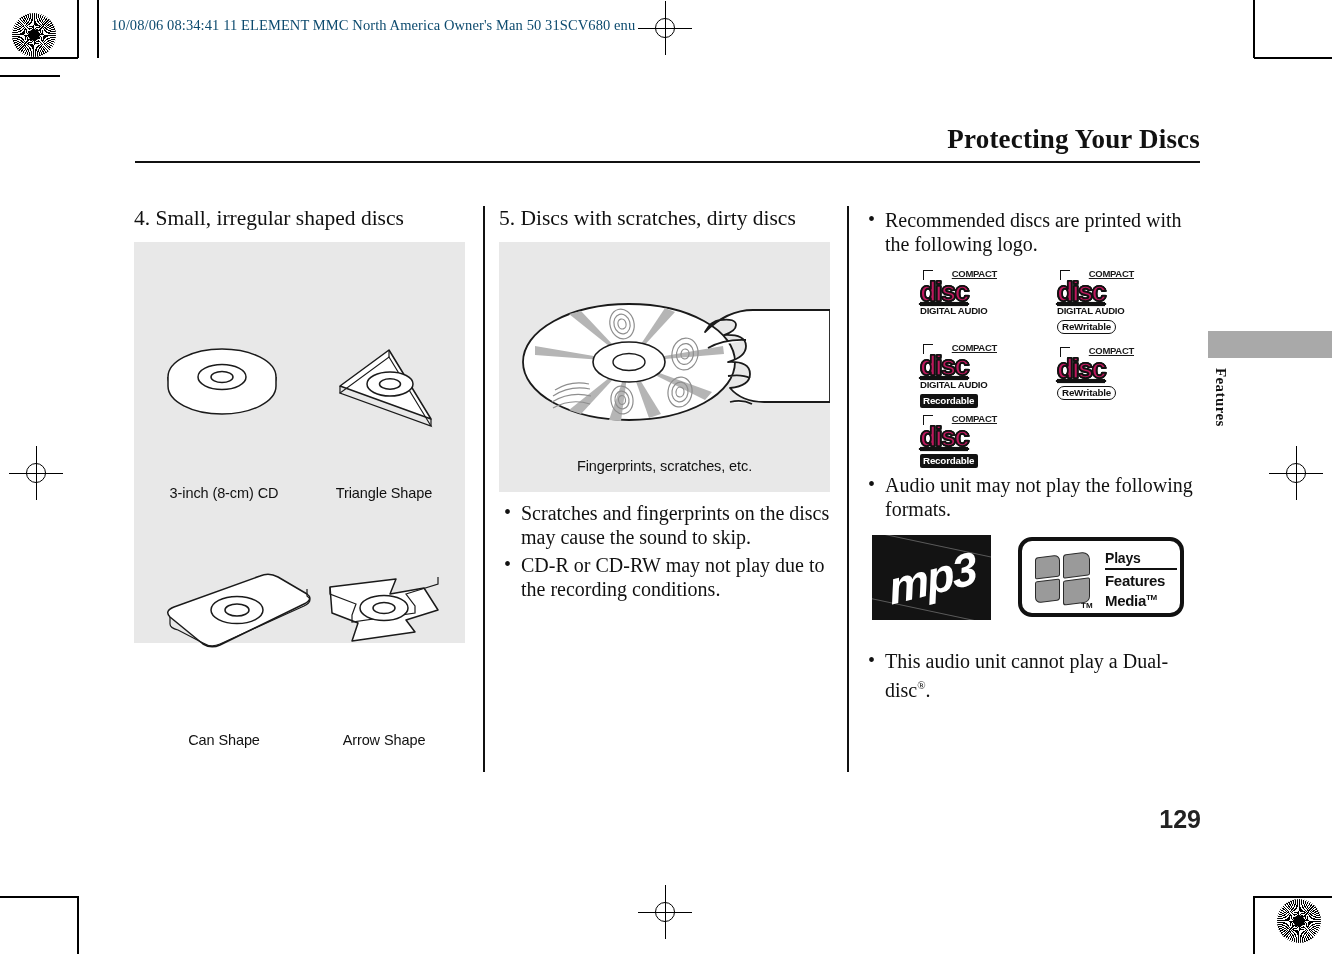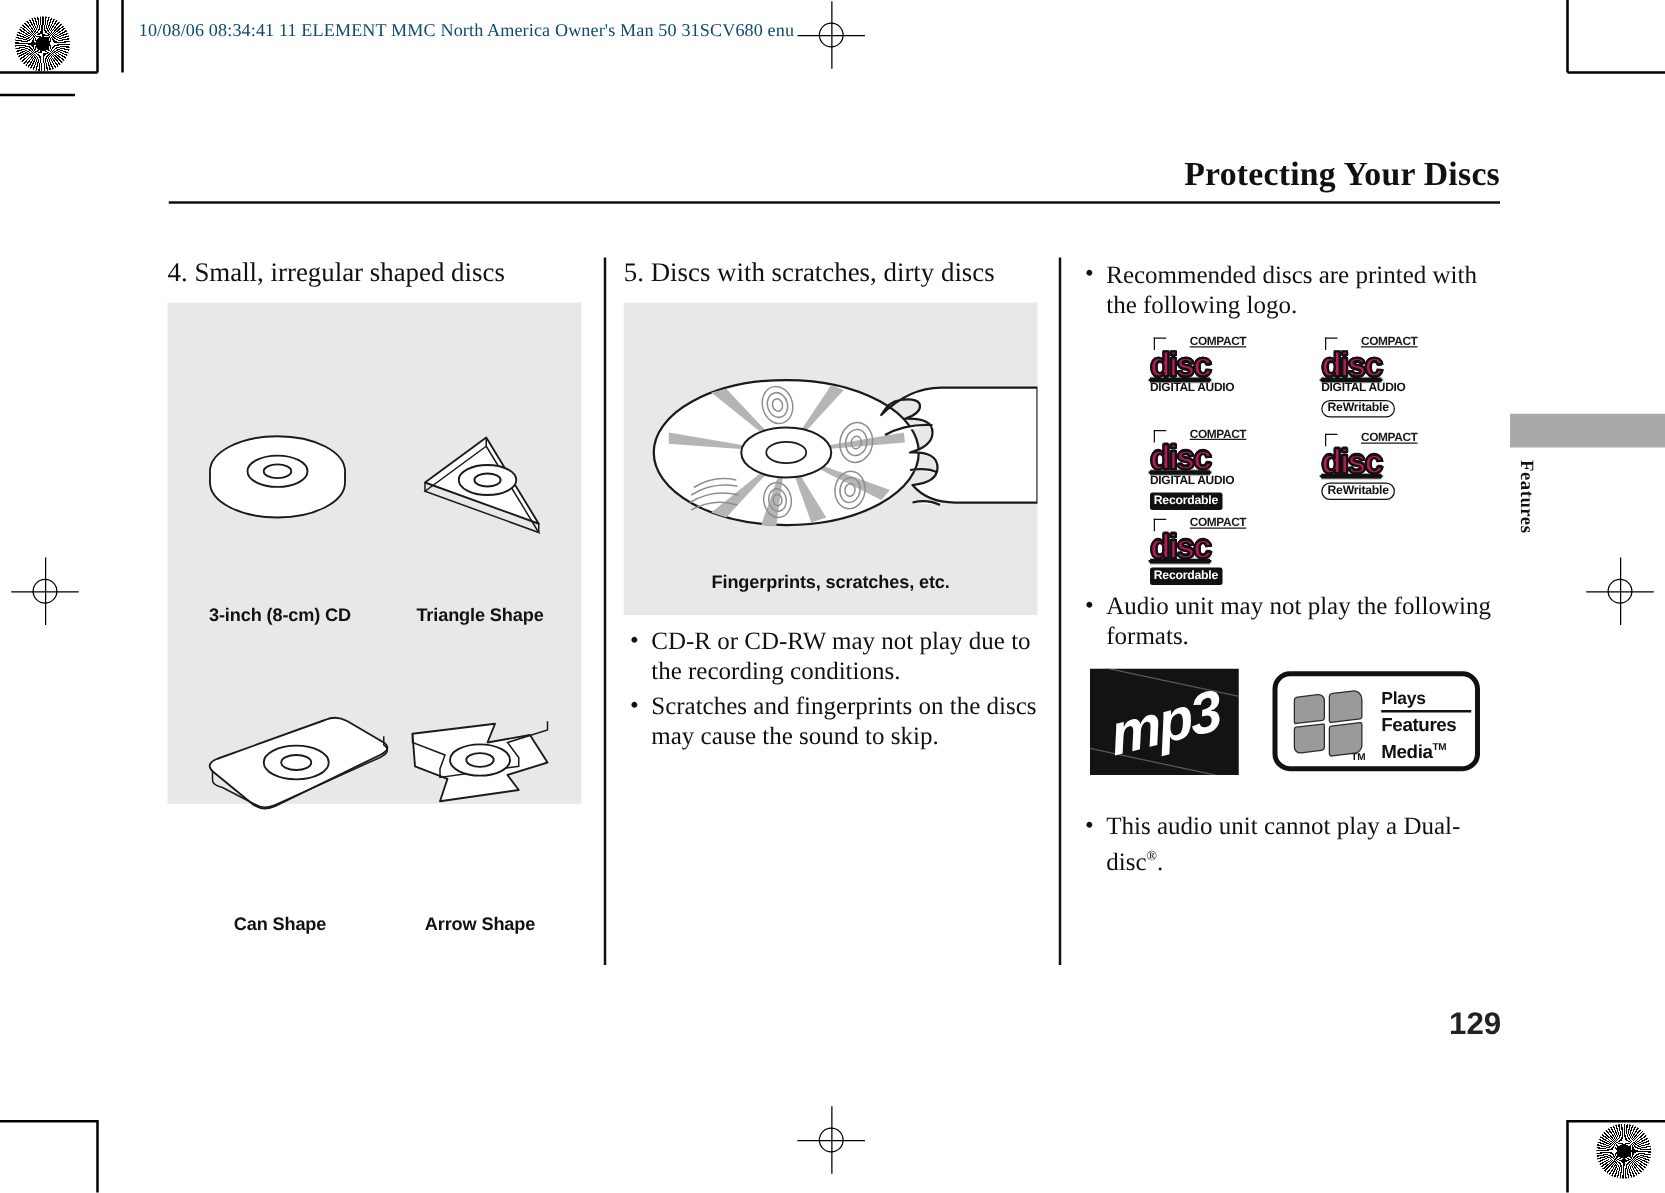--- a/index.html
+++ b/index.html
@@ -158,21 +158,21 @@
   .fig-box {
     background: #e8e8e8;
     position: relative;
   }
   .fig-box.fig-1 { width: 331px; height: 401px; }
   .fig-box.fig-2 { width: 331px; height: 250px; }
 
   .fig-caption {
     position: absolute;
     font-family: "Liberation Sans", sans-serif;
-    font-weight: bold;
+    font-weight: normal;
     font-size: 14.5px;
     color: #111;
     text-align: center;
     letter-spacing: -.1px;
     white-space: nowrap;
   }
 
   
   ul.bullets {
     list-style: none;
@@ -509,22 +509,22 @@
 
       <g fill="#ffffff" stroke="#1a1a1a" stroke-width="1.8" stroke-linejoin="round">
         <path d="M206 90 q22 -22 48 -22 h77 v92 h-66 q-22 0 -34 -14 q20 -2 20 -14 q0 -13 -22 -12 q18 -5 18 -16 q0 -12 -22 -11 q12 -4 12 -10 q0 -7 -16 -5 q-9 1 -15 12 Z"></path>
         <path d="M209 106 q16 -9 38 -8 M229 134 q14 -2 22 2 M231 160 q12 -3 22 2"></path>
       </g>
     </svg>
     <div class="fig-caption" style="left:0px; top:216px; width:331px;">Fingerprints, scratches, etc.</div>
   </div>
 
   <ul class="bullets">
+    <li>Scratches and fingerprints on the discs may cause the sound to skip.</li>
     <li>CD-R or CD-RW may not play due to the recording conditions.</li>
-    <li>Scratches and fingerprints on the discs may cause the sound to skip.</li>
   </ul>
 </div>
 
 <div class="col col-3">
 
   <ul class="bullets" style="margin-top:3px;">
     <li>Recommended discs are printed with the following logo.</li>
   </ul>
 
   <div class="logo-grid">

